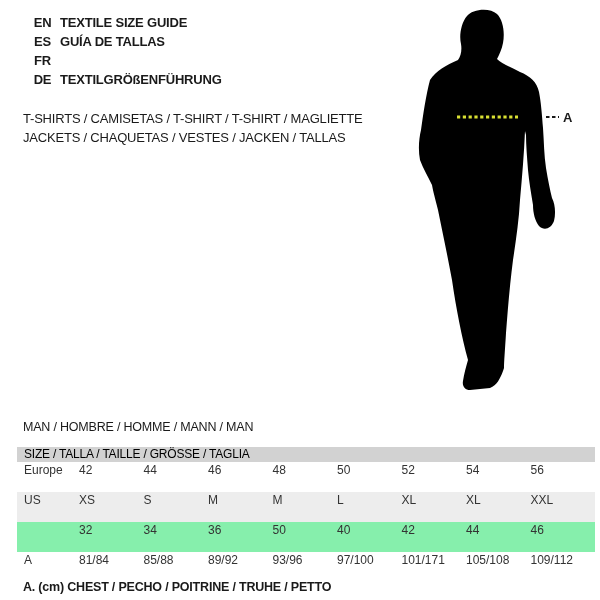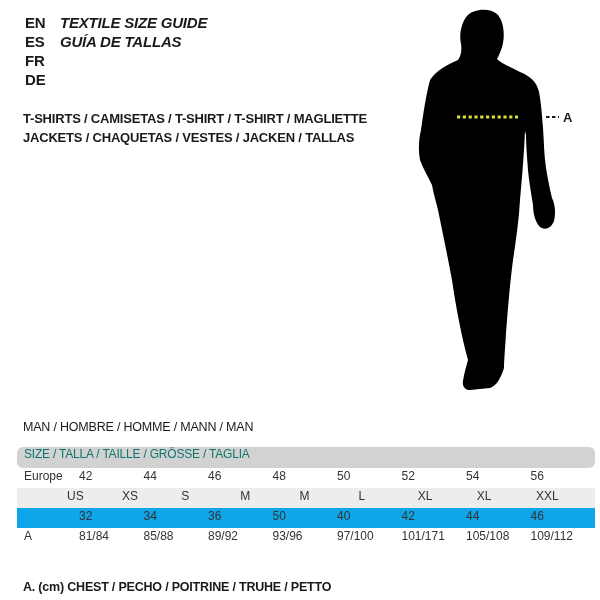--- a/index.html
+++ b/index.html
@@ -15,38 +15,39 @@
   
   .lang-block {
     position: absolute;
     left: 25px;
     top: 13px;
   }
   .lang-row {
     display: flex;
     height: 19px;
     line-height: 19px;
-    font-size: 15px;
+    font-size: 13px;
     font-weight: bold;
     letter-spacing: -0.2px;
+    text-align: center;
   }
   .lang-code { width: 35px; }
-  .lang-label { white-space: nowrap; font-style: italic; }
+  .lang-label { white-space: nowrap; }
 
   
   .product-block {
     position: absolute;
     left: 23px;
     top: 109px;
   }
   .product-line {
     height: 19px;
     line-height: 19px;
     font-size: 13px;
-    font-weight: bold;
+    font-weight: normal;
     letter-spacing: -0.2px;
     white-space: nowrap;
   }
 
   
   .figure-wrap {
     position: absolute;
     left: 400px;
     top: 5px;
     width: 180px;
@@ -72,31 +73,30 @@
   }
 
   
   .size-table {
     position: absolute;
     left: 17px;
     top: 447px;
     width: 578px;
   }
   .size-table-header {
-    height: 21px;
+    height: 15px;
     line-height: 15px;
     padding-left: 7px;
     font-size: 12px;
-    color: #0f766e;
-    letter-spacing: -0.2px;
-    border-radius: 6px;
+    color: #000000;
+    letter-spacing: -0.2px;
   }
   .trow {
     display: flex;
-    height: 20px;
+    height: 30px;
     line-height: 16px;
     font-size: 12px;
     color: #333333;
   }
   .tlabel {
     width: 62px;
     padding-left: 7px;
     text-align: left;
   }
   .tcell {
@@ -124,20 +124,21 @@
     </div>
     <div class="lang-row">
       <span class="lang-code">ES</span>
       <span class="lang-label">GUÍA DE TALLAS</span>
     </div>
     <div class="lang-row">
       <span class="lang-code">FR</span>
     </div>
     <div class="lang-row">
       <span class="lang-code">DE</span>
+      <span class="lang-label">TEXTILGRÖßENFÜHRUNG</span>
     </div>
   </div>
 
 <div class="product-block">
   <div class="product-line">T-SHIRTS / CAMISETAS / T-SHIRT / T-SHIRT / MAGLIETTE</div>
   <div class="product-line">JACKETS / CHAQUETAS / VESTES / JACKEN / TALLAS</div>
 </div>
 
 <div class="figure-wrap">
   <svg width="180" height="392" viewBox="0 0 180 392">
@@ -191,32 +192,32 @@
         <div class="tlabel">Europe</div>
         <div class="tcell">42</div>
         <div class="tcell">44</div>
         <div class="tcell">46</div>
         <div class="tcell">48</div>
         <div class="tcell">50</div>
         <div class="tcell">52</div>
         <div class="tcell">54</div>
         <div class="tcell">56</div>
       </div>
-      <div class="trow" style="background: rgb(237, 237, 237); padding-left: 43px;">
+      <div class="trow" style="background: rgb(237, 237, 237);">
         <div class="tlabel">US</div>
         <div class="tcell">XS</div>
         <div class="tcell">S</div>
         <div class="tcell">M</div>
         <div class="tcell">M</div>
         <div class="tcell">L</div>
         <div class="tcell">XL</div>
         <div class="tcell">XL</div>
         <div class="tcell">XXL</div>
       </div>
-      <div class="trow" style="background: #0ea5e9;">
+      <div class="trow" style="background: #86efac;">
         <div class="tlabel"></div>
         <div class="tcell">32</div>
         <div class="tcell">34</div>
         <div class="tcell">36</div>
         <div class="tcell">50</div>
         <div class="tcell">40</div>
         <div class="tcell">42</div>
         <div class="tcell">44</div>
         <div class="tcell">46</div>
       </div>

